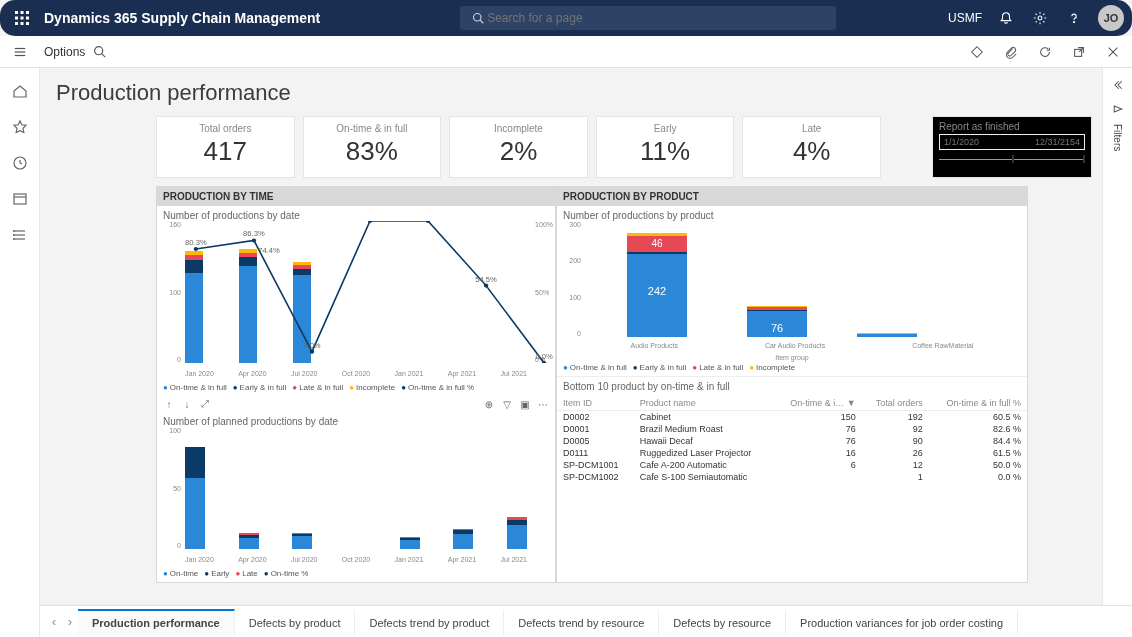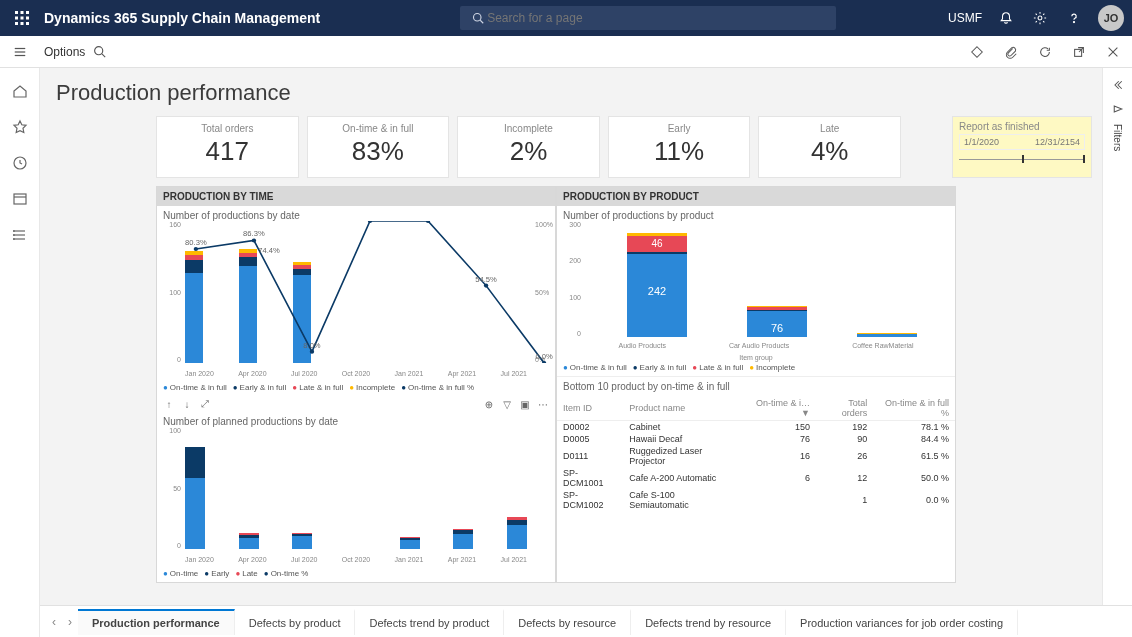--- a/index.html
+++ b/index.html
@@ -1,19 +1,19 @@
 <!DOCTYPE html>
 <html><head>
 <meta charset="utf-8">
 <style>
 * { box-sizing: border-box; margin: 0; padding: 0; font-family: "Segoe UI", Arial, sans-serif; }
 body { width: 1132px; height: 637px; background: #f3f3f3; overflow: hidden; font-size: 12px; color: #333; }
 
 
-.topbar { height: 36px; background: #1a2e51; color: #fff; display: flex; align-items: center; padding: 0 8px; }
+.topbar { height: 36px; background: #1a2e51; color: #fff; display: flex; align-items: center; padding: 0 8px; border-radius: 15px; }
 .waffle { width: 28px; height: 28px; display: flex; align-items: center; justify-content: center; cursor: pointer; }
 .waffle svg { width: 14px; height: 14px; }
 .app-title { font-size: 14px; font-weight: 600; margin-left: 8px; }
 .search-wrap { margin-left: 140px; width: 376px; height: 24px; background: #2e4266; display: flex; align-items: center; border-radius: 2px; padding: 0 8px; }
 .search-wrap input { background: transparent; border: 0; color: #cfd6e4; font-size: 12px; width: 100%; outline: none; }
 .top-right { margin-left: auto; display: flex; align-items: center; gap: 14px; }
 .company { font-size: 12px; }
 .icon-btn { width: 20px; height: 20px; display: flex; align-items: center; justify-content: center; cursor: pointer; }
 .avatar { width: 26px; height: 26px; border-radius: 50%; background: #c8c8c8; color: #333; display: flex; align-items: center; justify-content: center; font-size: 11px; font-weight: 600; }
 
@@ -29,32 +29,32 @@
 
 
 .main { position: absolute; left: 40px; right: 0; top: 68px; bottom: 32px; padding: 12px 40px 0 16px; overflow: hidden; }
 .page-title { font-size: 22px; font-weight: 300; color: #3b3b3b; margin-bottom: 10px; }
 
 
 .kpis { display: flex; gap: 8px; margin-bottom: 8px; margin-left: 100px;}
 .kpi { background: #fff; border: 1px solid #e4e4e4; flex: 1; text-align: center; padding: 6px 4px 10px; }
 .kpi .lbl { font-size: 10px; color: #888; }
 .kpi .val { font-size: 26px; font-weight: 300; color: #333; margin-top: 2px; }
-.date-box { background:#fef9c3; border:1px solid #e4e4e4; width:140px; padding:4px 6px;margin-left:43px; }
+.date-box { background:#000000; border:1px solid #e4e4e4; width:160px; padding:4px 6px;margin-left:43px; }
 .date-box .lbl { font-size:10px; color:#888; }
 .date-box .dates { display:flex; justify-content:space-between; font-size:9px; color:#777; border:1px solid #eee; padding:2px 4px; margin-top:2px;}
 .slider-track { position:relative; height:10px; margin-top:4px; }
 .slider-track .line { position:absolute; top:5px; left:0; right:0; height:1px; background:#999; }
 .slider-track .lh, .slider-track .rh { position:absolute; top:1px; width:2px; height:8px; background:#333; }
 .slider-track .lh { left:50%; } .slider-track .rh { right:0; }
 
 
 .panels { display:flex; margin-left:100px;}
 .panel { background:#fff; border:1px solid #d8d8d8; }
-.panel-l { width:400px; } .panel-r { width:400px; }
+.panel-l { width:400px; } .panel-r { width:472px; }
 .panel-head { background:#d9d9d9; font-size:10px; font-weight:600; padding:4px 6px; color:#333; }
 .sub-title { font-size:10px; color:#666; padding:4px 6px 0; }
 .chart { position:relative; height:160px; padding:4px 6px 0; }
 .legend { font-size:8px; color:#555; padding:2px 6px 4px; display:flex; gap:6px; flex-wrap:wrap;}
 .legend span::before { content:'●'; margin-right:2px; font-size:8px;}
 .lg-blue::before{color:#2b88d8;} .lg-dblue::before{color:#0b3a66;} .lg-red::before{color:#e74856;} .lg-yellow::before{color:#ffb900;}
 
 .toolbar-row { display:flex; align-items:center; gap:6px; padding:2px 6px; font-size:10px; color:#666;}
 .mini-icon { width:12px;height:12px;display:inline-flex;align-items:center;justify-content:center;}
 
@@ -507,21 +507,28 @@
               <th class="r">Total orders</th>
               <th class="r">On-time &amp; in full %</th>
             </tr>
           </thead>
         <tbody id="btbody">
             <tr>
               <td>D0002</td>
               <td>Cabinet</td>
               <td class="r">150</td>
               <td class="r">192</td>
-              <td class="r">78.1 %</td>
+              <td class="r">60.5 %</td>
+            </tr>
+            <tr>
+              <td>D0001</td>
+              <td>Brazil Medium Roast</td>
+              <td class="r">76</td>
+              <td class="r">92</td>
+              <td class="r">82.6 %</td>
             </tr>
             <tr>
               <td>D0005</td>
               <td>Hawaii Decaf</td>
               <td class="r">76</td>
               <td class="r">90</td>
               <td class="r">84.4 %</td>
             </tr>
             <tr>
               <td>D0111</td>
@@ -550,17 +557,17 @@
   </div>
 </div>
 
 <div class="bottom-tabs">
   <div class="scroll-btn">‹</div>
   <div class="scroll-btn">›</div>
   <div id="tabs" style="display:flex;">
       <div class="tab active">Production performance</div>
       <div class="tab">Defects by product</div>
       <div class="tab">Defects trend by product</div>
+      <div class="tab">Defects trend by resource</div>
       <div class="tab">Defects by resource</div>
-      <div class="tab">Defects trend by resource</div>
       <div class="tab">Production variances for job order costing</div>
     </div>
 </div>
 
 </body></html>

